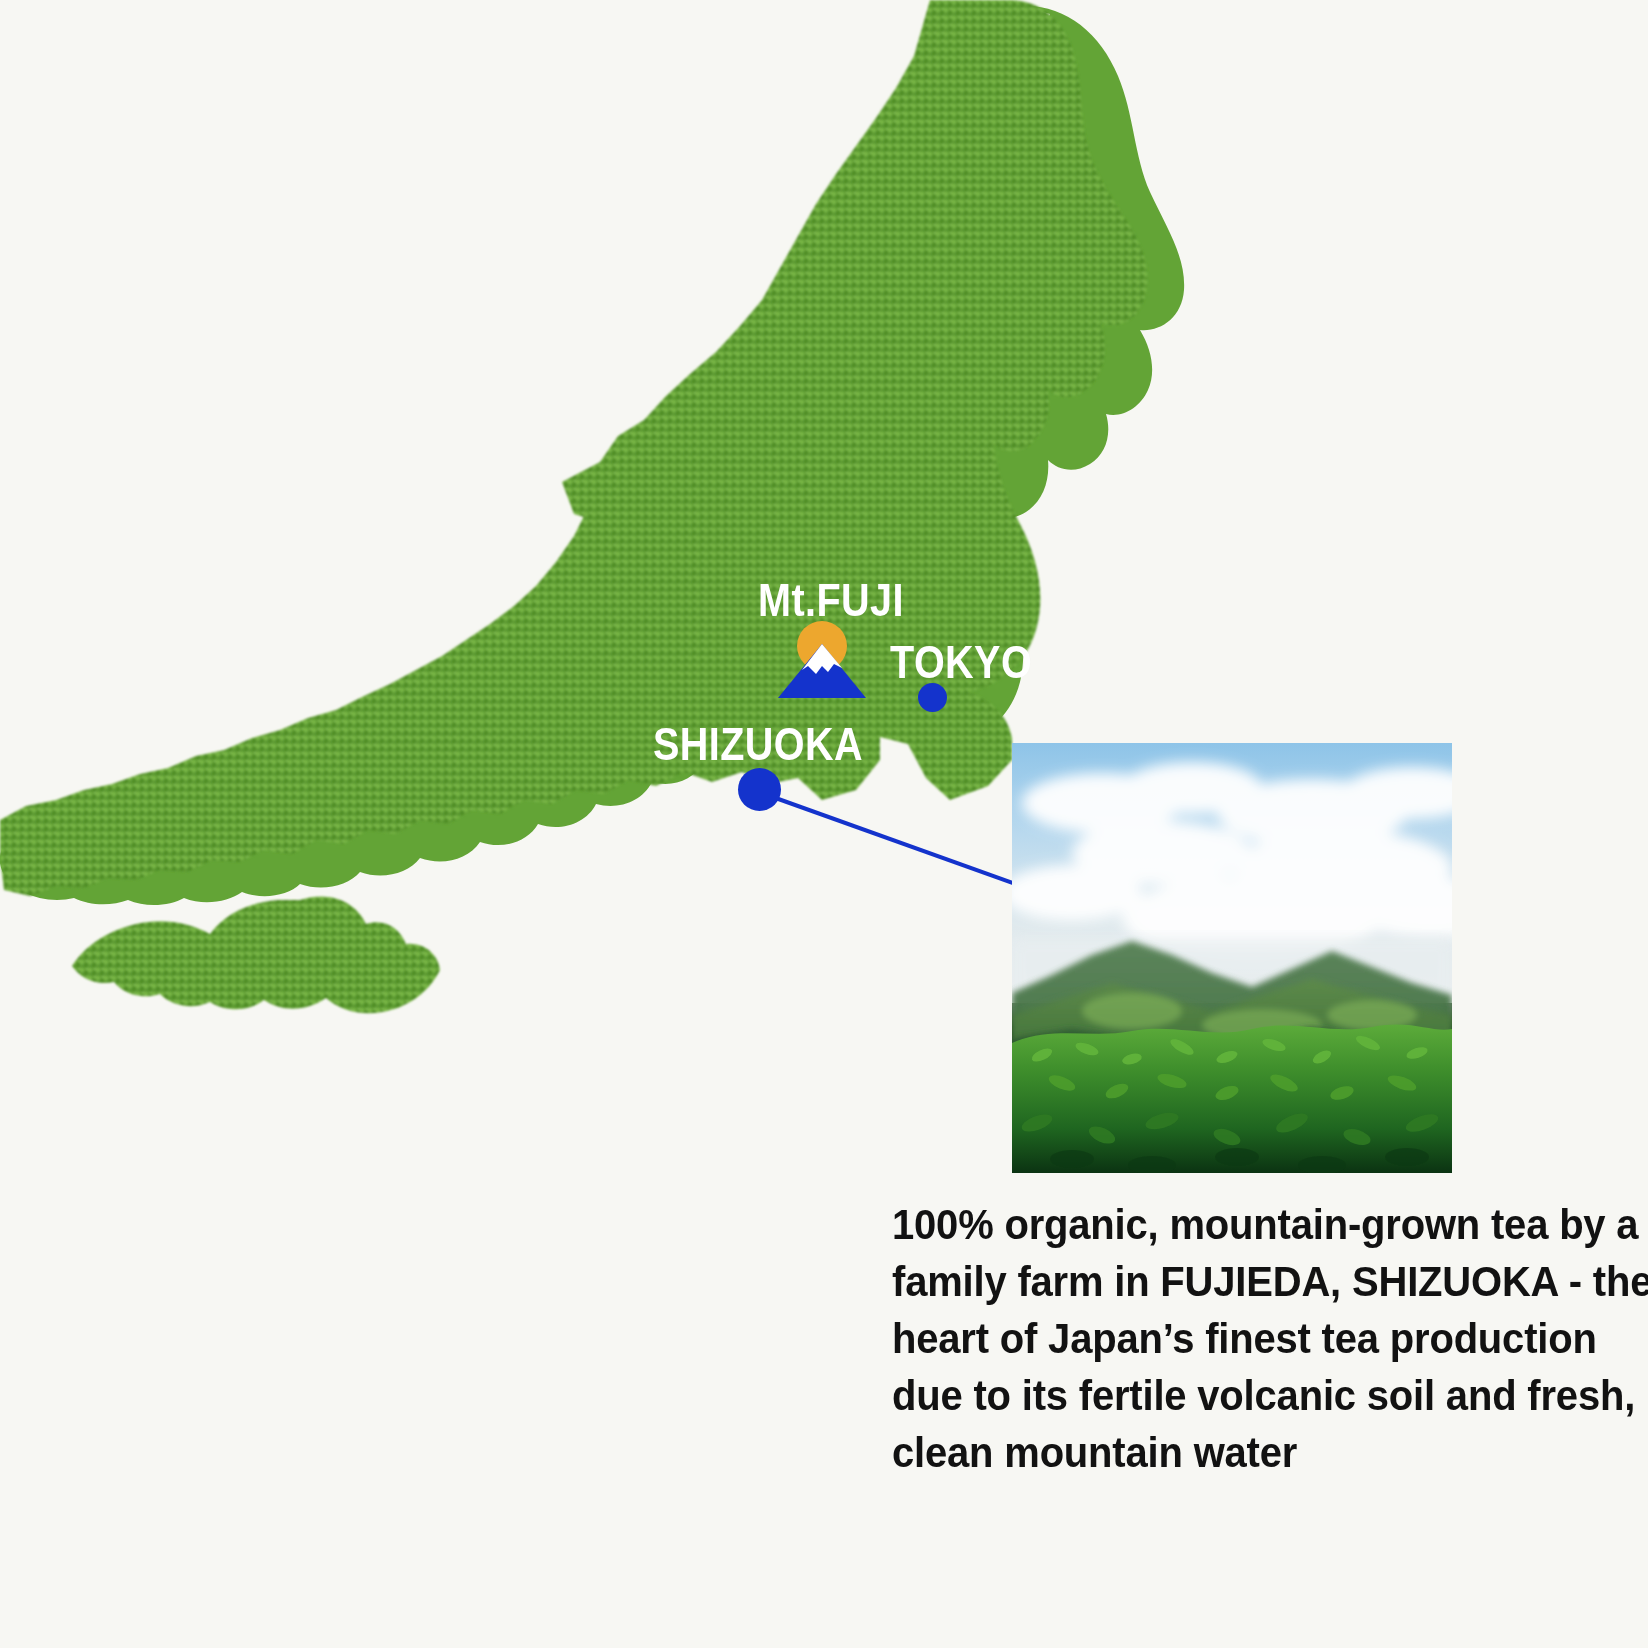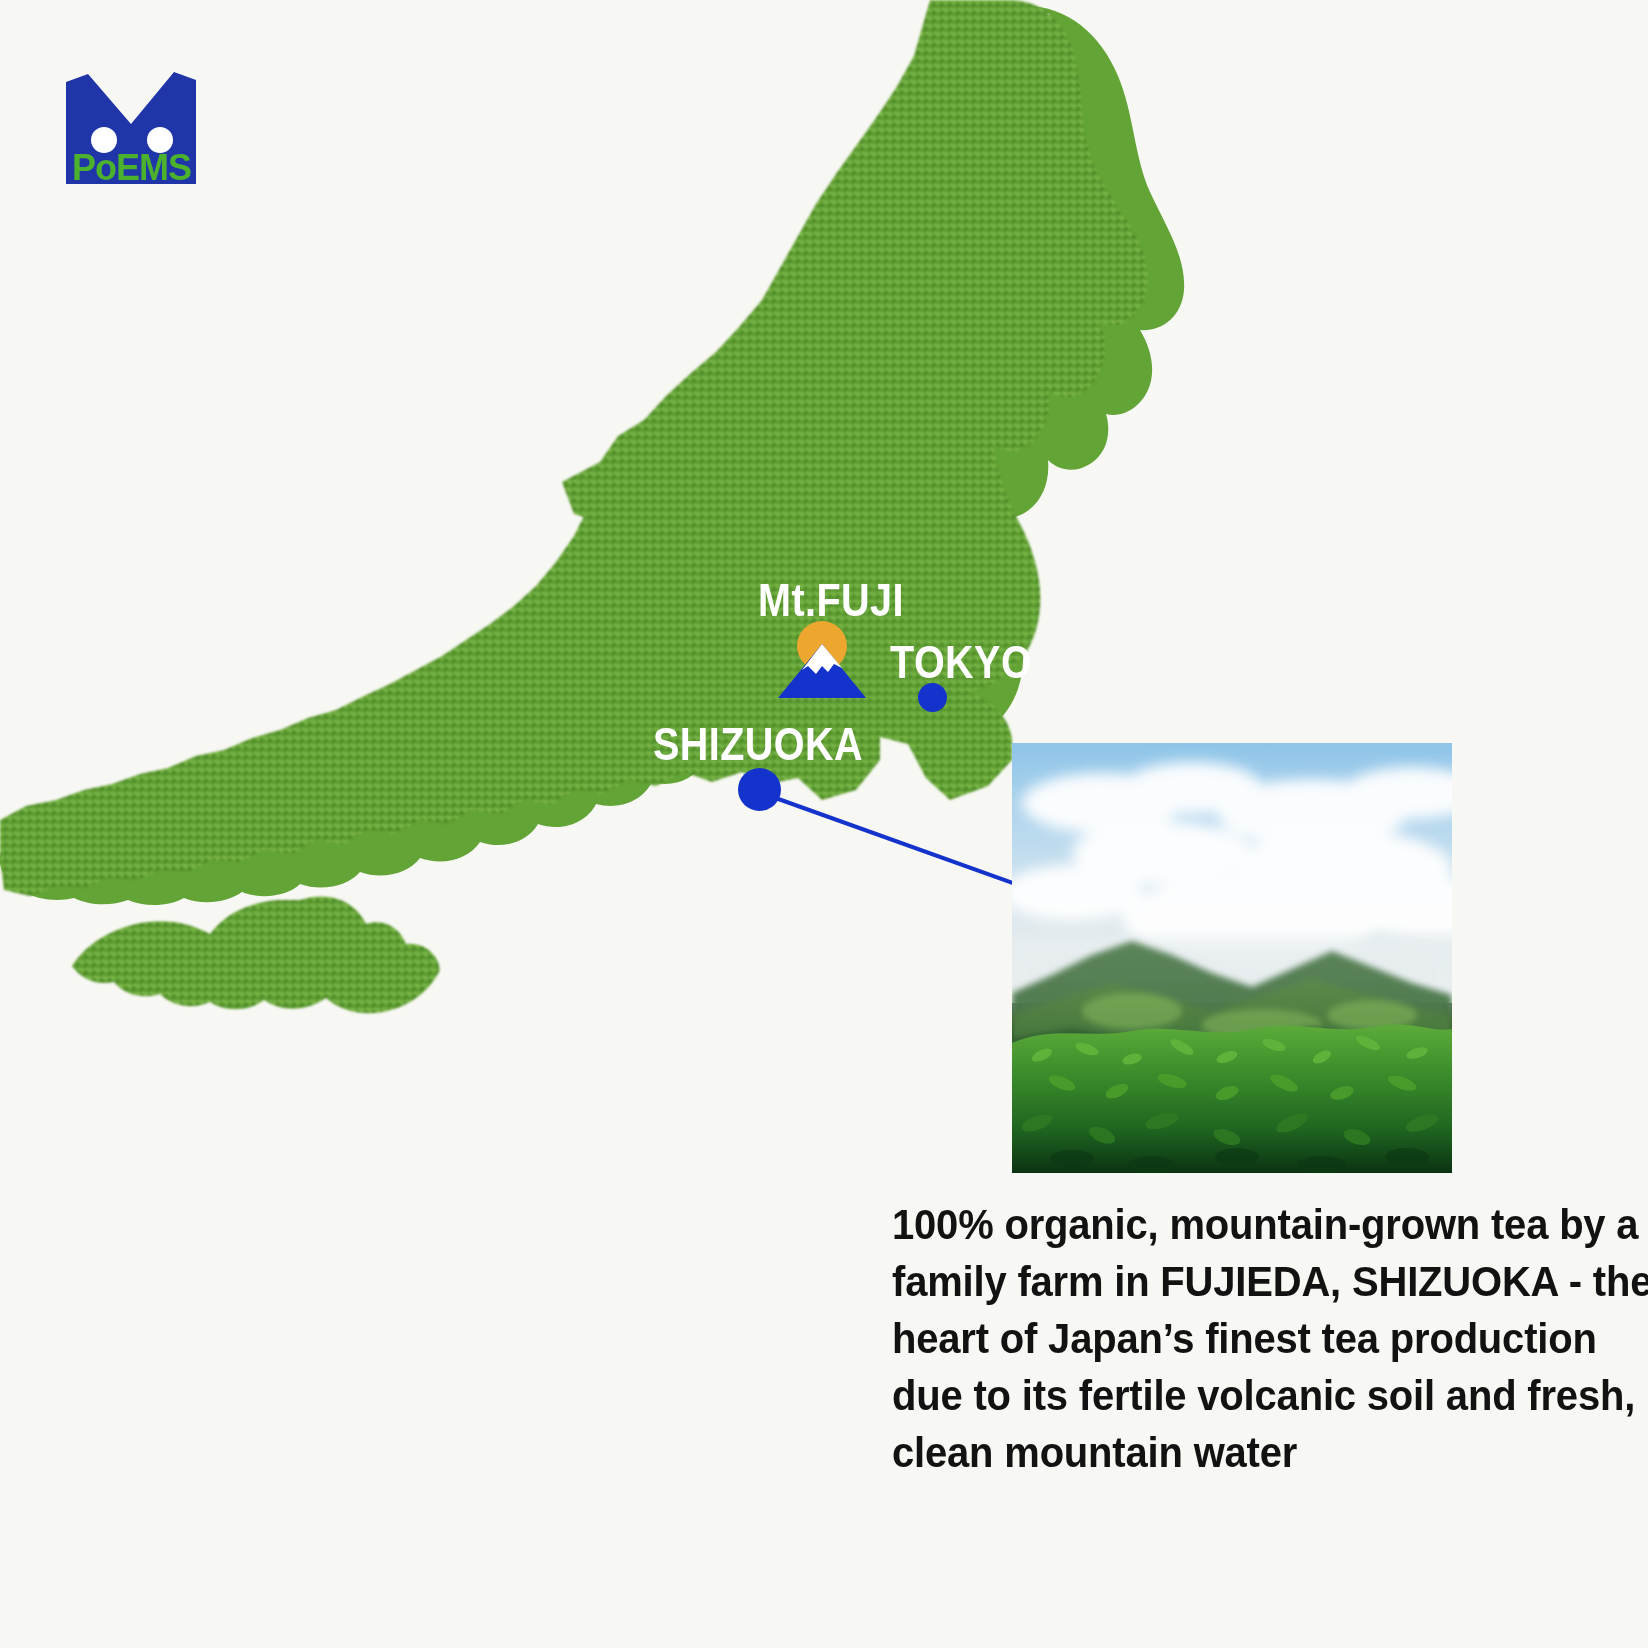--- a/index.html
+++ b/index.html
@@ -470,32 +470,20 @@
         C 192 1010 172 1006 160 994
         C 142 1000 124 994 114 982
         C 96 986 80 978 72 966
         C 86 944 110 930 136 924
         C 162 918 188 922 210 934
         C 226 912 252 902 278 900
         Z"></path>
     </g>
   </svg>
 
-  <div id="logo">
-    <svg viewBox="0 0 138 125" xmlns="http://www.w3.org/2000/svg">
-
-      <path d="M4 20 L4 122 L134 122 L134 18 L112 10 L69 62 L26 12 Z" fill="#1f35a8"></path>
-      <circle cx="42" cy="78" r="13" fill="#ffffff"></circle>
-      <circle cx="98" cy="78" r="13" fill="#ffffff"></circle>
-
-      <g fill="#4cb22e" font-family="'Liberation Sans', sans-serif" font-weight="700">
-        <text x="10" y="118" font-size="36" letter-spacing="-1">PoEMS</text>
-      </g>
-    </svg>
-  </div>
 
   <svg id="connector" viewBox="0 0 1648 1648" xmlns="http://www.w3.org/2000/svg">
     <line x1="770" y1="796" x2="1066" y2="902" stroke="#1433cc" stroke-width="4"></line>
   </svg>
 
   <div id="fuji-icon">
     <svg viewBox="0 0 88 82" xmlns="http://www.w3.org/2000/svg">
       <circle cx="44" cy="28" r="25" fill="#eda72e"></circle>
       <path d="M44 26 L88 80 L0 80 Z" fill="#1433cc"></path>
       <path d="M44 26 L64 50 L56 46 L50 54 L44 48 L38 56 L30 48 L24 52 Z" fill="#ffffff"></path>

